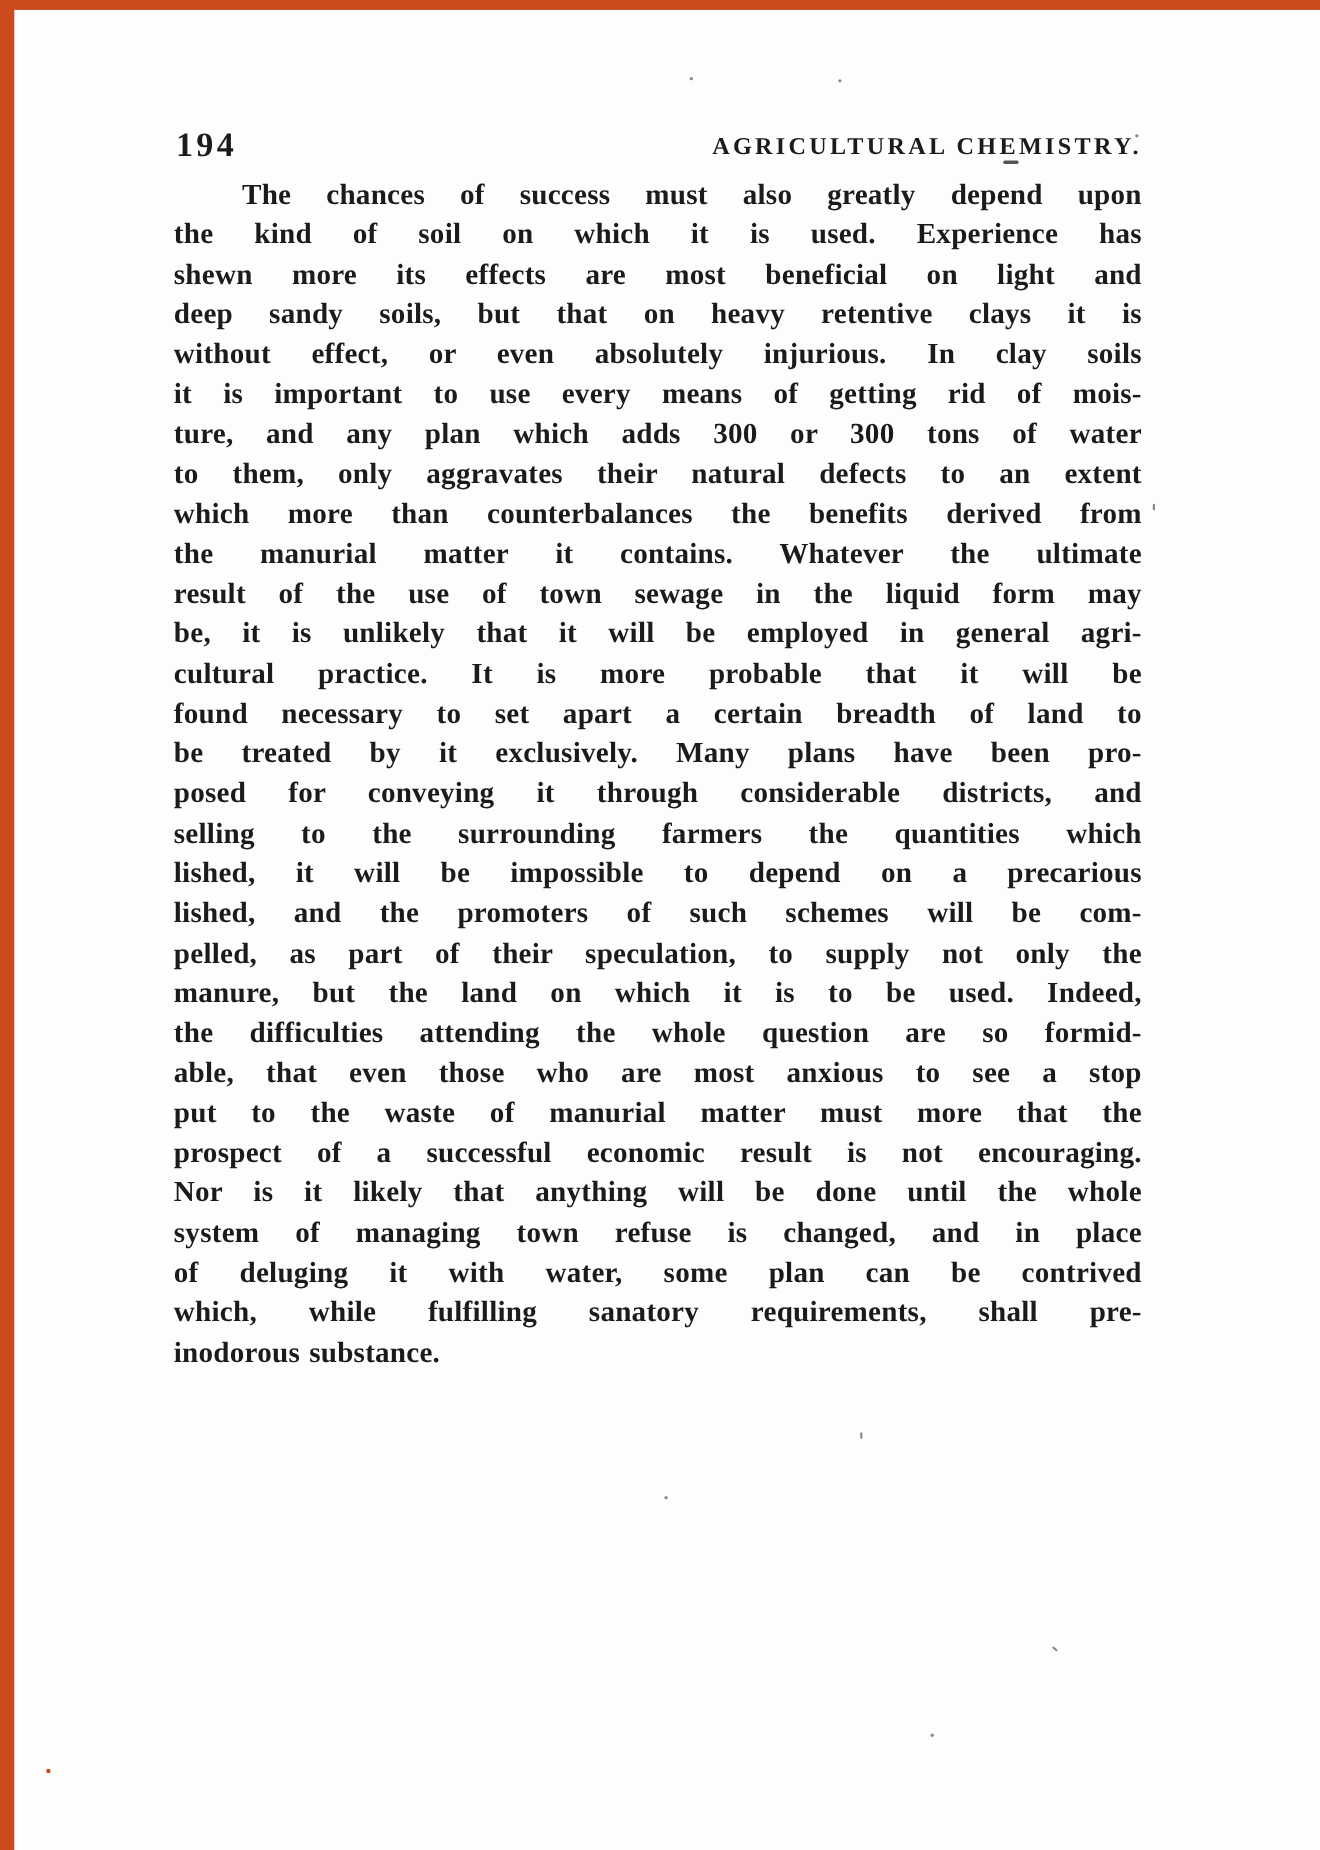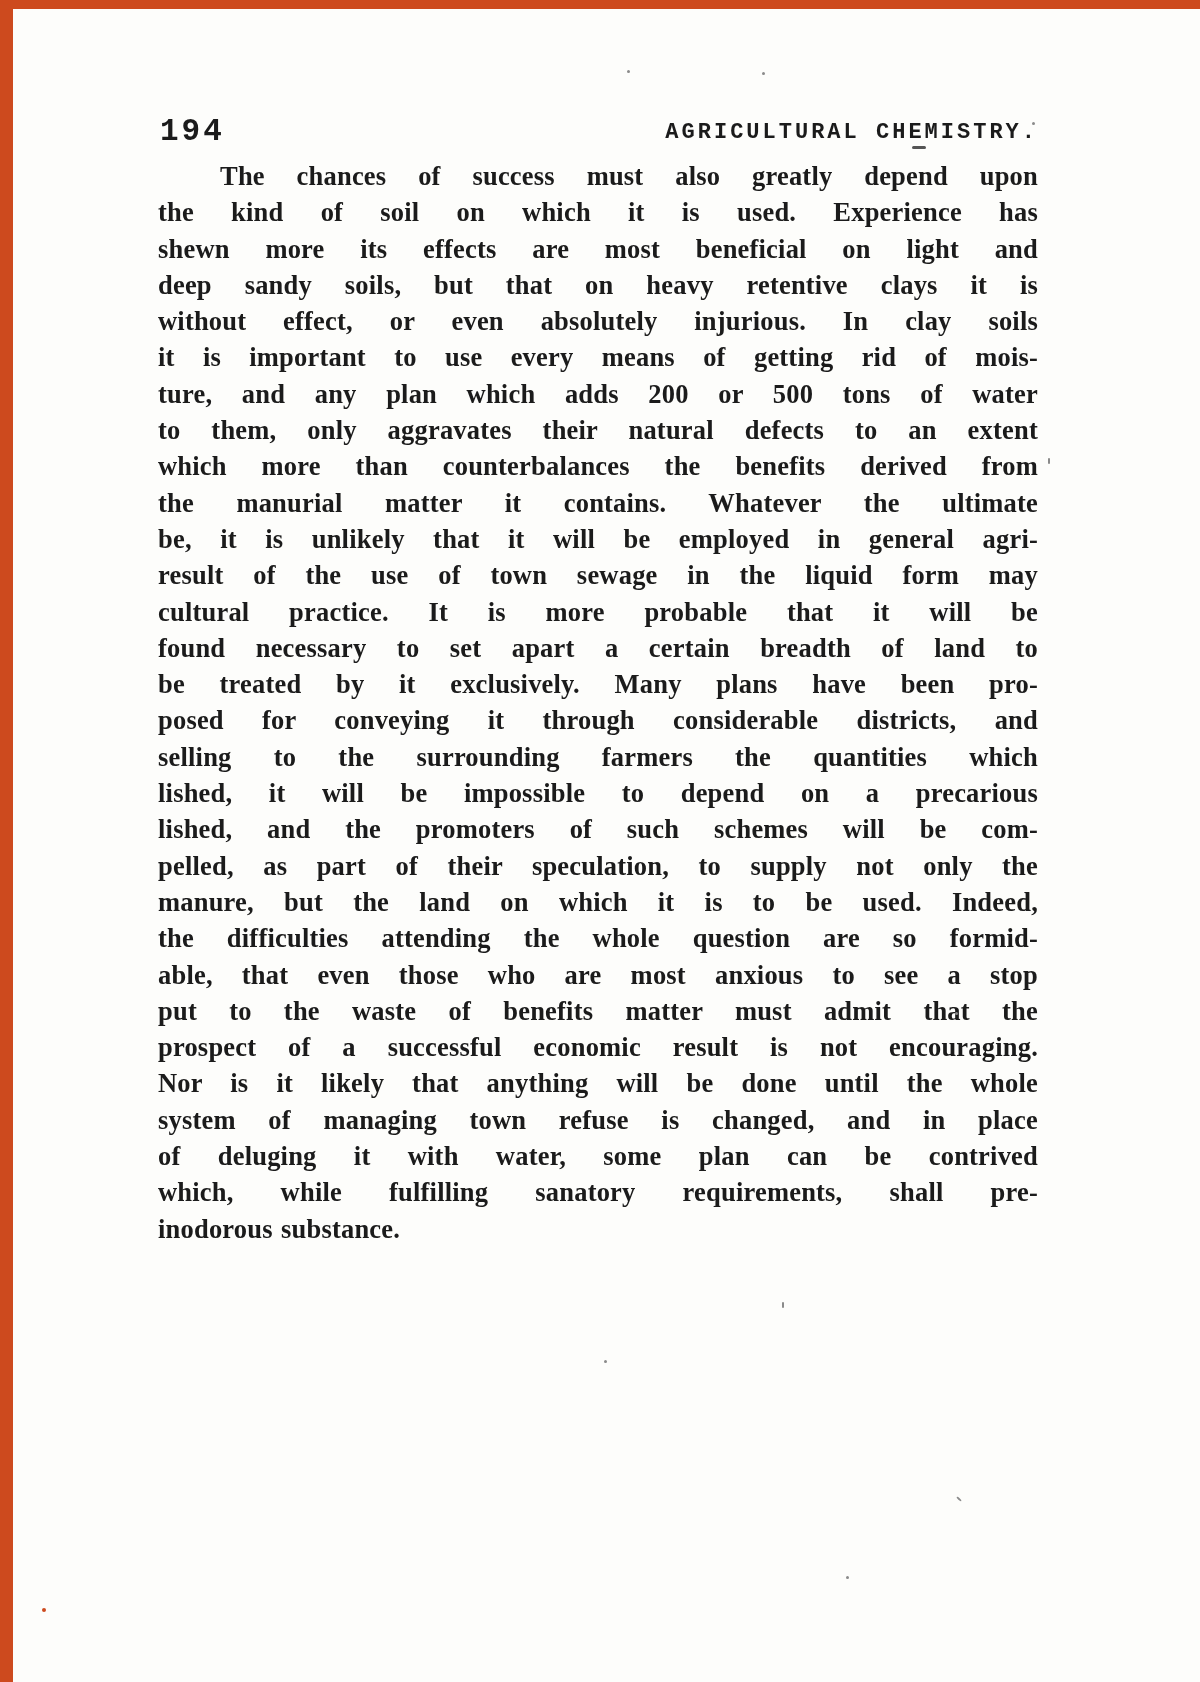--- a/index.html
+++ b/index.html
@@ -25,21 +25,20 @@
     position:absolute;left:0;top:0;width:1200px;height:9px;
     background:var(--scan-edge);
   }
   .page{
     position:absolute;left:158px;top:0;width:880px;
   }
   .header-row{
     position:relative;
     margin-top:112px;
     height:46px;
-    font-family:Liberation Mono, monospace;
   }
   .page-number{
     position:absolute;left:2px;top:2px;
     font-size:31px;font-weight:700;letter-spacing:3px;
   }
   .running-title{
     position:absolute;left:0;right:0;top:8px;
     text-align:right;
     font-size:22px;font-weight:700;letter-spacing:3px;
   }
@@ -81,38 +80,38 @@
     <span class="running-title">AGRICULTURAL CHEMISTRY.</span>
   </div>
 
   <div class="body-text">
     <div class="line indent">The chances of success must also greatly depend upon</div>
     <div class="line">the kind of soil on which it is used. Experience has</div>
     <div class="line">shewn more its effects are most beneficial on light and</div>
     <div class="line">deep sandy soils, but that on heavy retentive clays it is</div>
     <div class="line">without effect, or even absolutely injurious. In clay soils</div>
     <div class="line">it is important to use every means of getting rid of mois-</div>
-    <div class="line">ture, and any plan which adds 200 or 500 tons of water</div>
+    <div class="line">ture, and any plan which adds 300 or 300 tons of water</div>
     <div class="line">to them, only aggravates their natural defects to an extent</div>
     <div class="line">which more than counterbalances the benefits derived from</div>
     <div class="line">the manurial matter it contains. Whatever the ultimate</div>
+    <div class="line">result of the use of town sewage in the liquid form may</div>
     <div class="line">be, it is unlikely that it will be employed in general agri-</div>
-    <div class="line">result of the use of town sewage in the liquid form may</div>
     <div class="line">cultural practice. It is more probable that it will be</div>
     <div class="line">found necessary to set apart a certain breadth of land to</div>
     <div class="line">be treated by it exclusively. Many plans have been pro-</div>
     <div class="line">posed for conveying it through considerable districts, and</div>
     <div class="line">selling to the surrounding farmers the quantities which</div>
     <div class="line">lished, it will be impossible to depend on a precarious</div>
     <div class="line">lished, and the promoters of such schemes will be com-</div>
     <div class="line">pelled, as part of their speculation, to supply not only the</div>
     <div class="line">manure, but the land on which it is to be used. Indeed,</div>
     <div class="line">the difficulties attending the whole question are so formid-</div>
     <div class="line">able, that even those who are most anxious to see a stop</div>
-    <div class="line">put to the waste of benefits matter must admit that the</div>
+    <div class="line">put to the waste of manurial matter must more that the</div>
     <div class="line">prospect of a successful economic result is not encouraging.</div>
     <div class="line">Nor is it likely that anything will be done until the whole</div>
     <div class="line">system of managing town refuse is changed, and in place</div>
     <div class="line">of deluging it with water, some plan can be contrived</div>
     <div class="line">which, while fulfilling sanatory requirements, shall pre-</div>
     <div class="line final">inodorous substance.</div>
   </div>
 </div>
 
 <div class="dash-mark" style="left:912px;top:146px;"></div>

